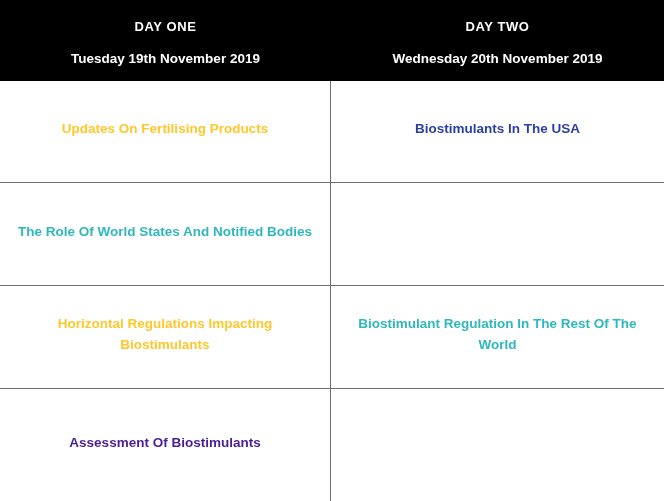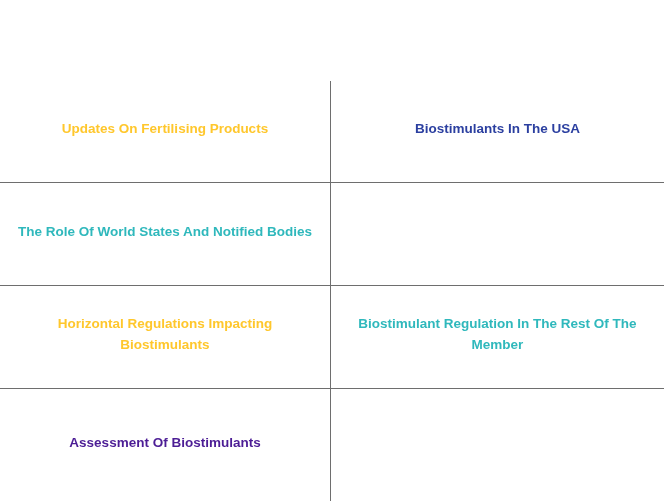--- a/index.html
+++ b/index.html
@@ -110,20 +110,30 @@
   
   .hue-yellow { color: #FFC72C; }
   .hue-blue   { color: #2B3FA0; }
   .hue-teal   { color: #2FB8BC; }
 </style>
 </head>
 <body>
 
 <div id="agenda-root" style="background: rgb(255, 255, 255);">
 
+  <div class="header-band" style="background: rgb(0, 0, 0);">
+    <div class="header-cell col-left">
+      <div class="day-label" style="color: rgb(255, 255, 255);">DAY ONE</div>
+      <div class="day-date" style="color: rgb(255, 255, 255);">Tuesday 19th November 2019</div>
+    </div>
+    <div class="header-cell col-right">
+      <div class="day-label" style="color: rgb(255, 255, 255);">DAY TWO</div>
+      <div class="day-date" style="color: rgb(255, 255, 255);">Wednesday 20th November 2019</div>
+    </div>
+  </div>
 
   <div class="grid-body">
 
     <div class="grid-row" style="height: 102px; border-bottom-color: rgb(110, 110, 110);">
       <div class="grid-cell col-left" style="border-right-color: rgb(110, 110, 110);">
         <span class="session-title hue-yellow" style="color: rgb(255, 199, 44);">Updates On Fertilising Products</span>
       </div>
       <div class="grid-cell col-right">
         <span class="session-title hue-blue" style="color: rgb(43, 63, 160); text-align: center;">Biostimulants In The USA</span>
       </div>
@@ -136,21 +146,21 @@
       <div class="grid-cell col-right">
         <span class="session-title"></span>
       </div>
     </div>
 
     <div class="grid-row" style="height: 103px; border-bottom-color: rgb(110, 110, 110); justify-content: space-between;">
       <div class="grid-cell col-left" style="border-right-color: rgb(110, 110, 110);">
         <span class="session-title hue-yellow" style="color: rgb(255, 199, 44);">Horizontal Regulations Impacting Biostimulants</span>
       </div>
       <div class="grid-cell col-right">
-        <span class="session-title hue-teal" style="color: rgb(47, 184, 188);">Biostimulant Regulation In The Rest Of The Member</span>
+        <span class="session-title hue-teal" style="color: rgb(47, 184, 188);">Biostimulant Regulation In The Rest Of The World</span>
       </div>
     </div>
 
     <div class="grid-row row-last" style="height: 112px;">
       <div class="grid-cell col-left" style="border-right-color: rgb(110, 110, 110);">
         <span class="session-title hue-blue" style="color: #4c1d95;">Assessment Of Biostimulants</span>
       </div>
       <div class="grid-cell col-right">
         <span class="session-title"></span>
       </div>

